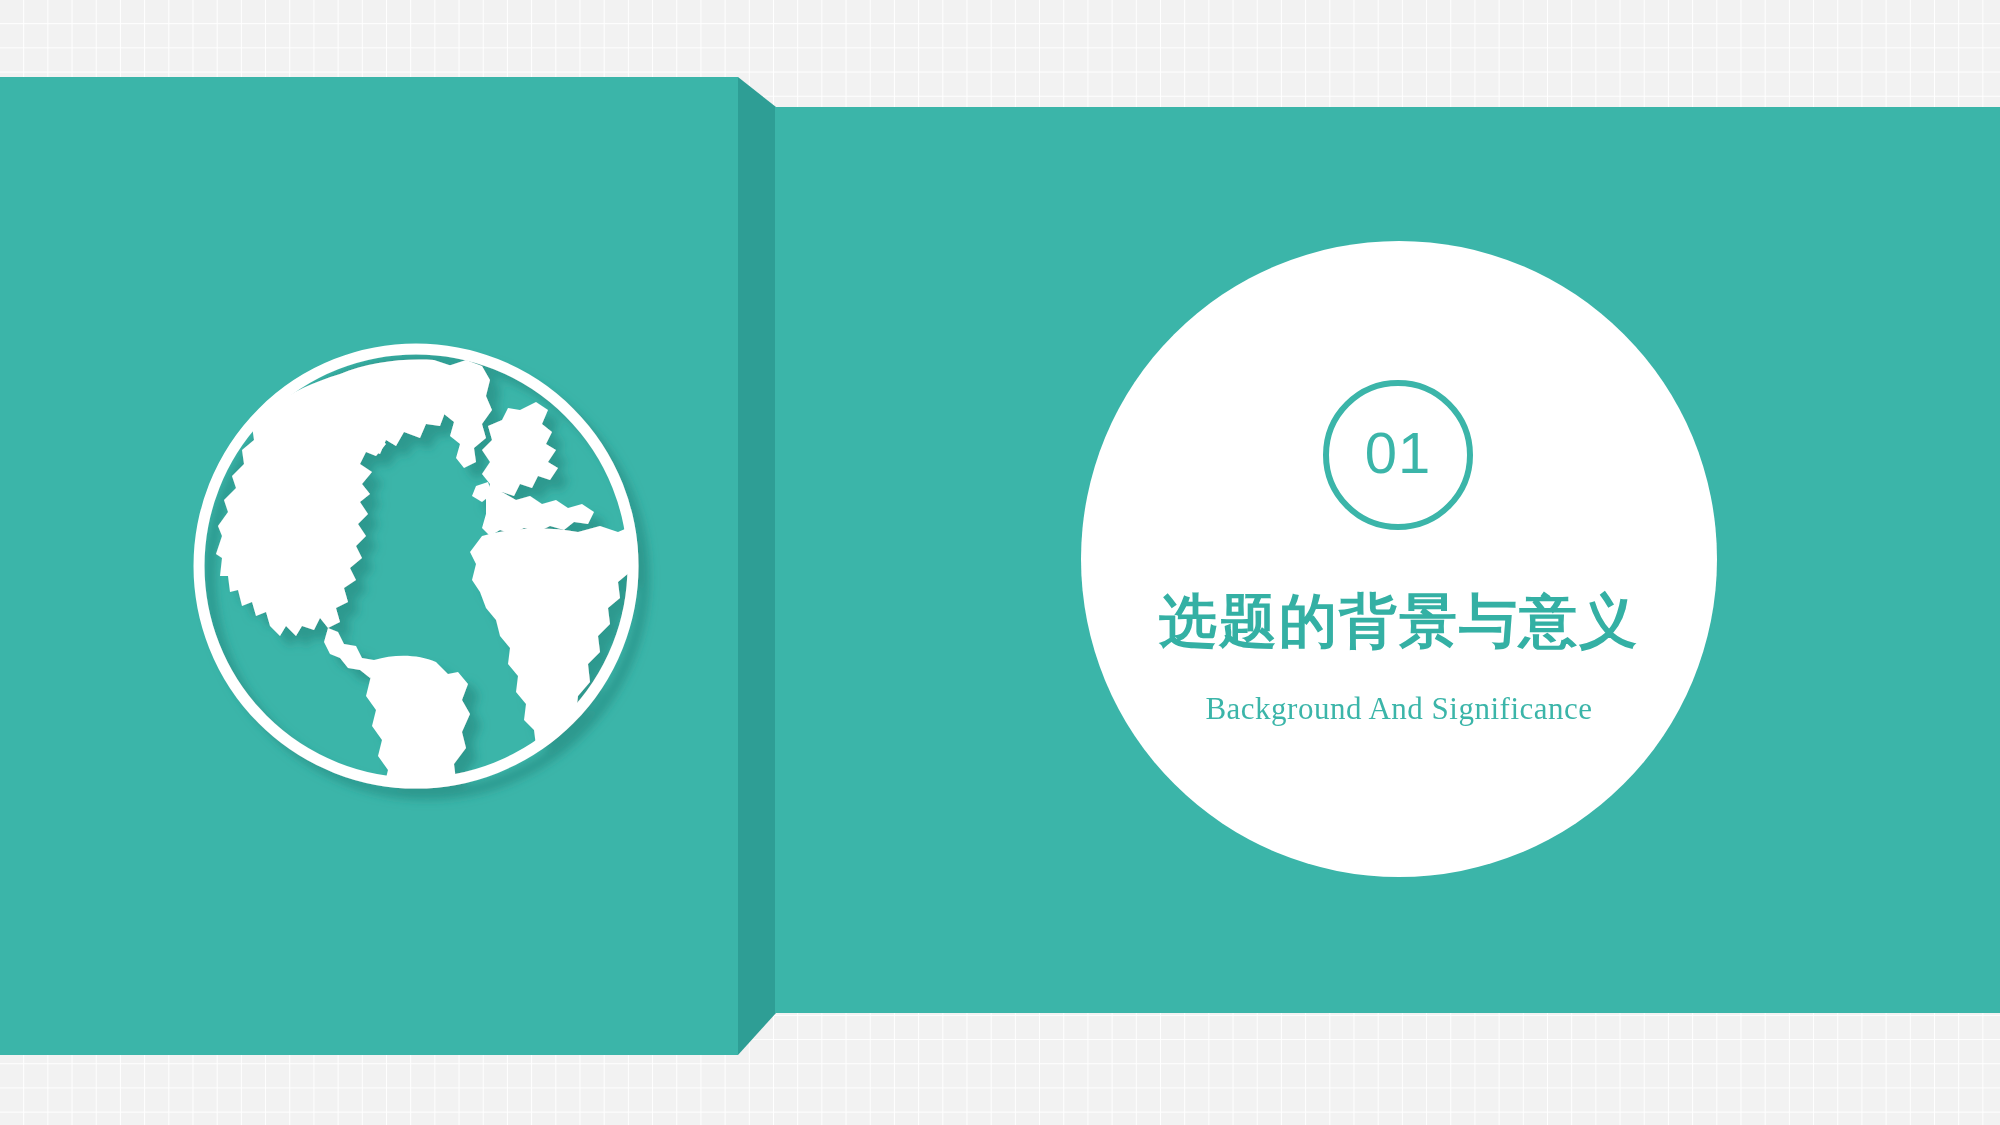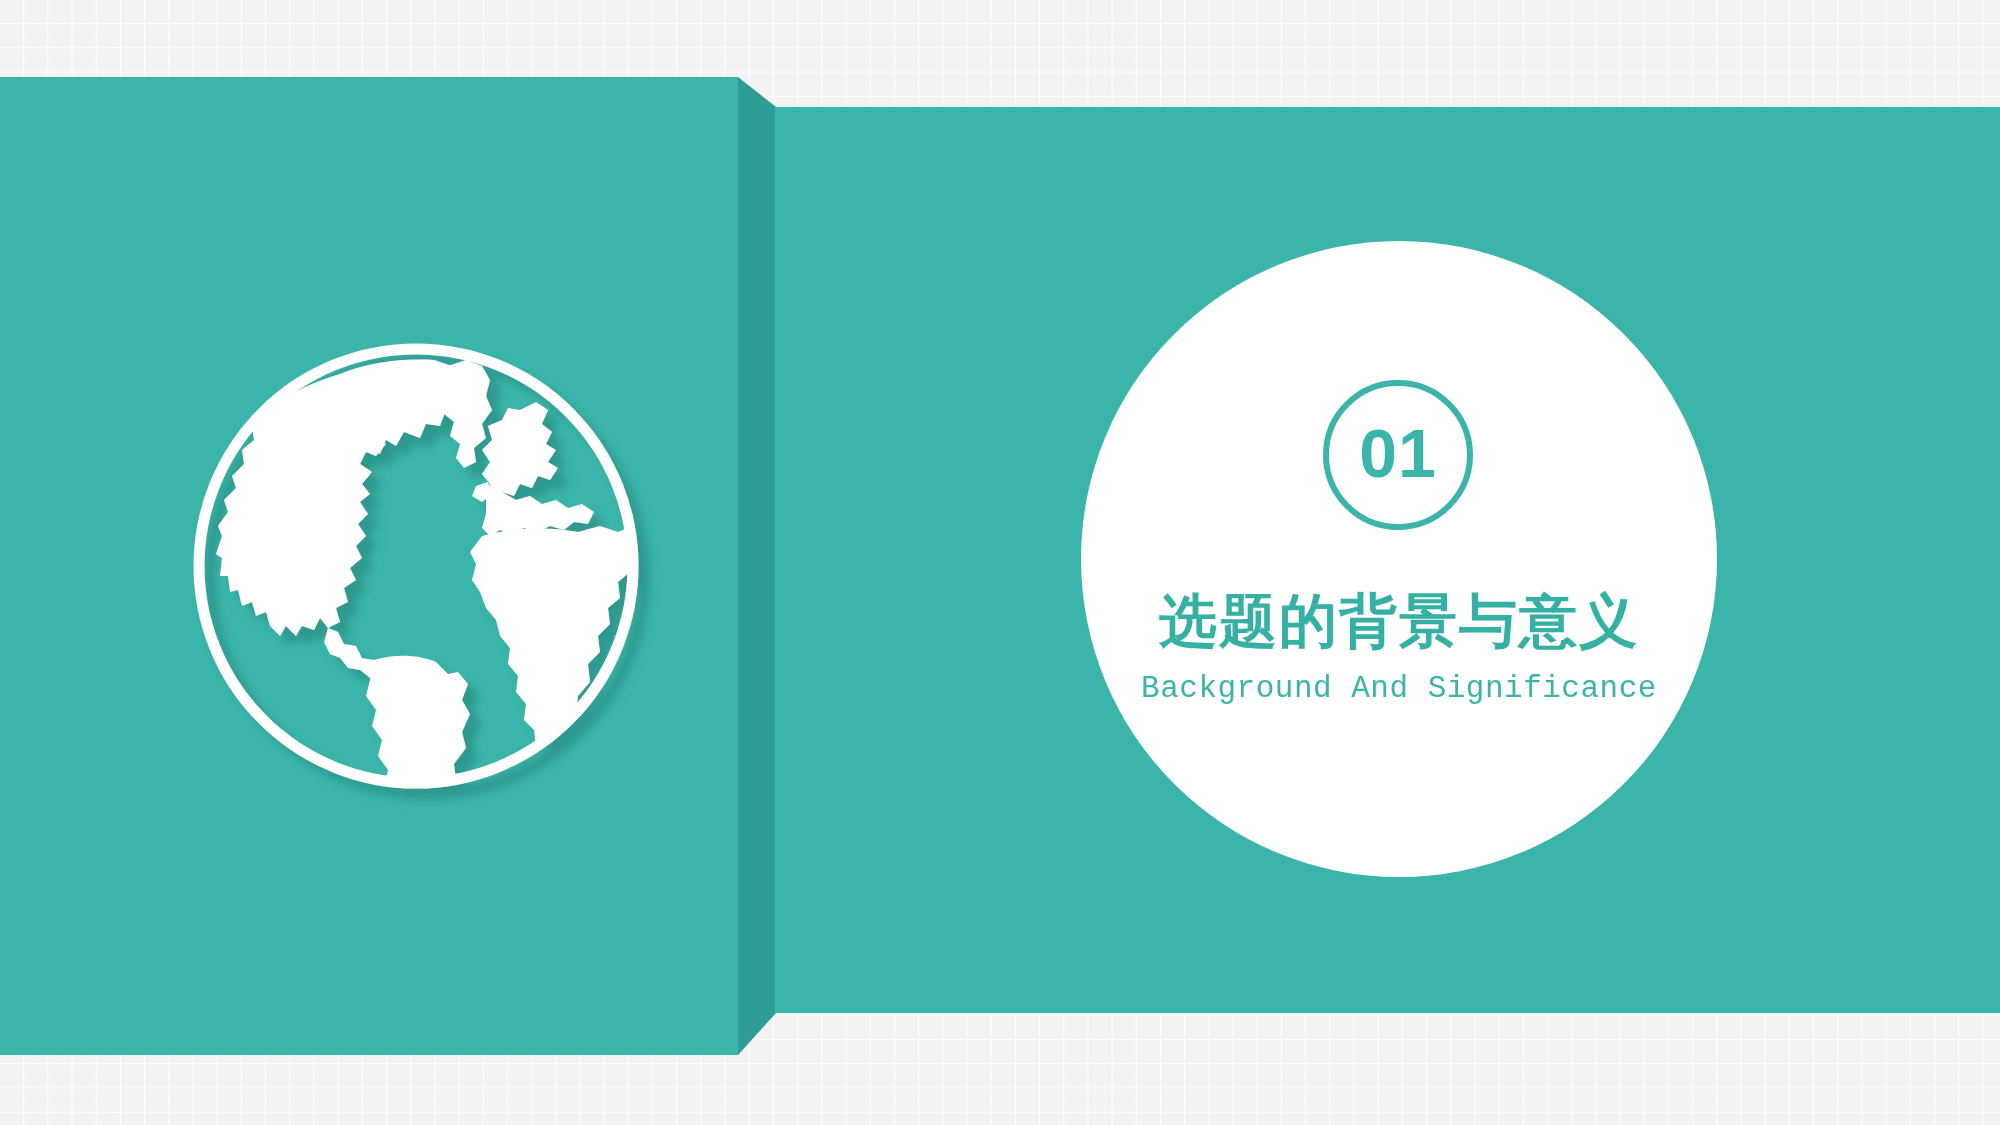--- a/index.html
+++ b/index.html
@@ -89,22 +89,22 @@
     height: 150px;
     border-radius: 50%;
     border: 6px solid #3bb5a9;
     box-sizing: border-box;
     display: flex;
     align-items: center;
     justify-content: center;
   }
   .number-badge .num {
     font-family: "Liberation Sans", "DejaVu Sans", sans-serif;
-    font-size: 68px;
-    font-weight: 700;
+    font-size: 58px;
+    font-weight: 400;
     line-height: 1;
     color: #3bb5a9;
     letter-spacing: 1px;
     transform: translateY(-2px);
   }
 
   
   .circle-text {
     position: absolute;
     left: 1081px;
@@ -115,22 +115,22 @@
   .circle-title {
     font-family: "Liberation Sans", "DejaVu Sans", sans-serif;
     font-size: 58px;
     font-weight: bold;
     color: #34b0a4;
     letter-spacing: 2px;
     line-height: 1.25;
     white-space: nowrap;
   }
   .circle-subtitle {
-    margin-top: 12px;
-    font-family: Liberation Mono, monospace;
+    margin-top: 32px;
+    font-family: Liberation Serif, serif;
     font-size: 31px;
     font-weight: 400;
     color: #3bb5a9;
     letter-spacing: 0.5px;
     line-height: 1.2;
     white-space: nowrap;
   }
 </style>
 </head>
 <body>

